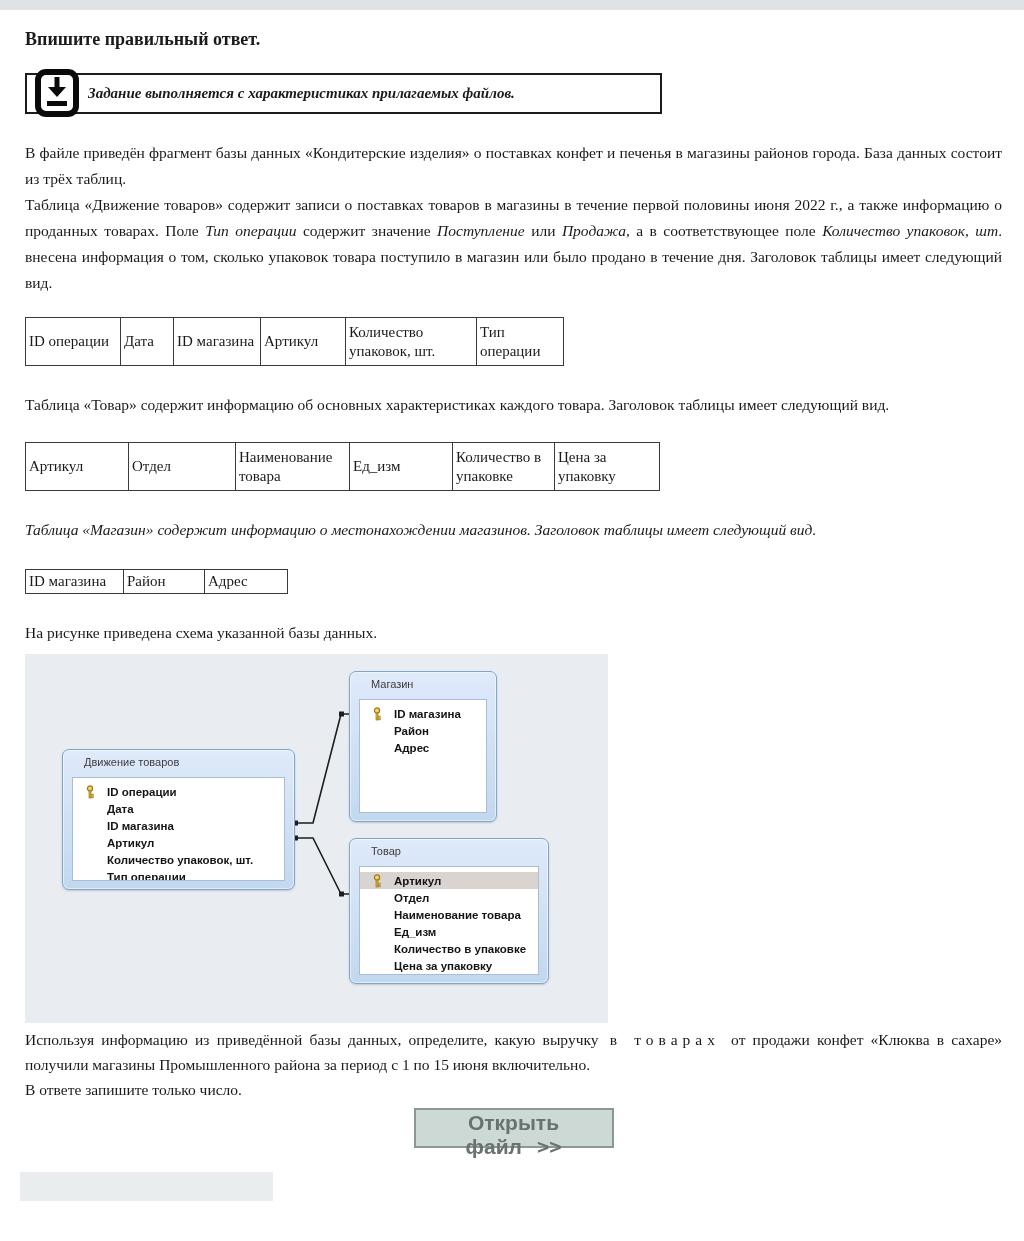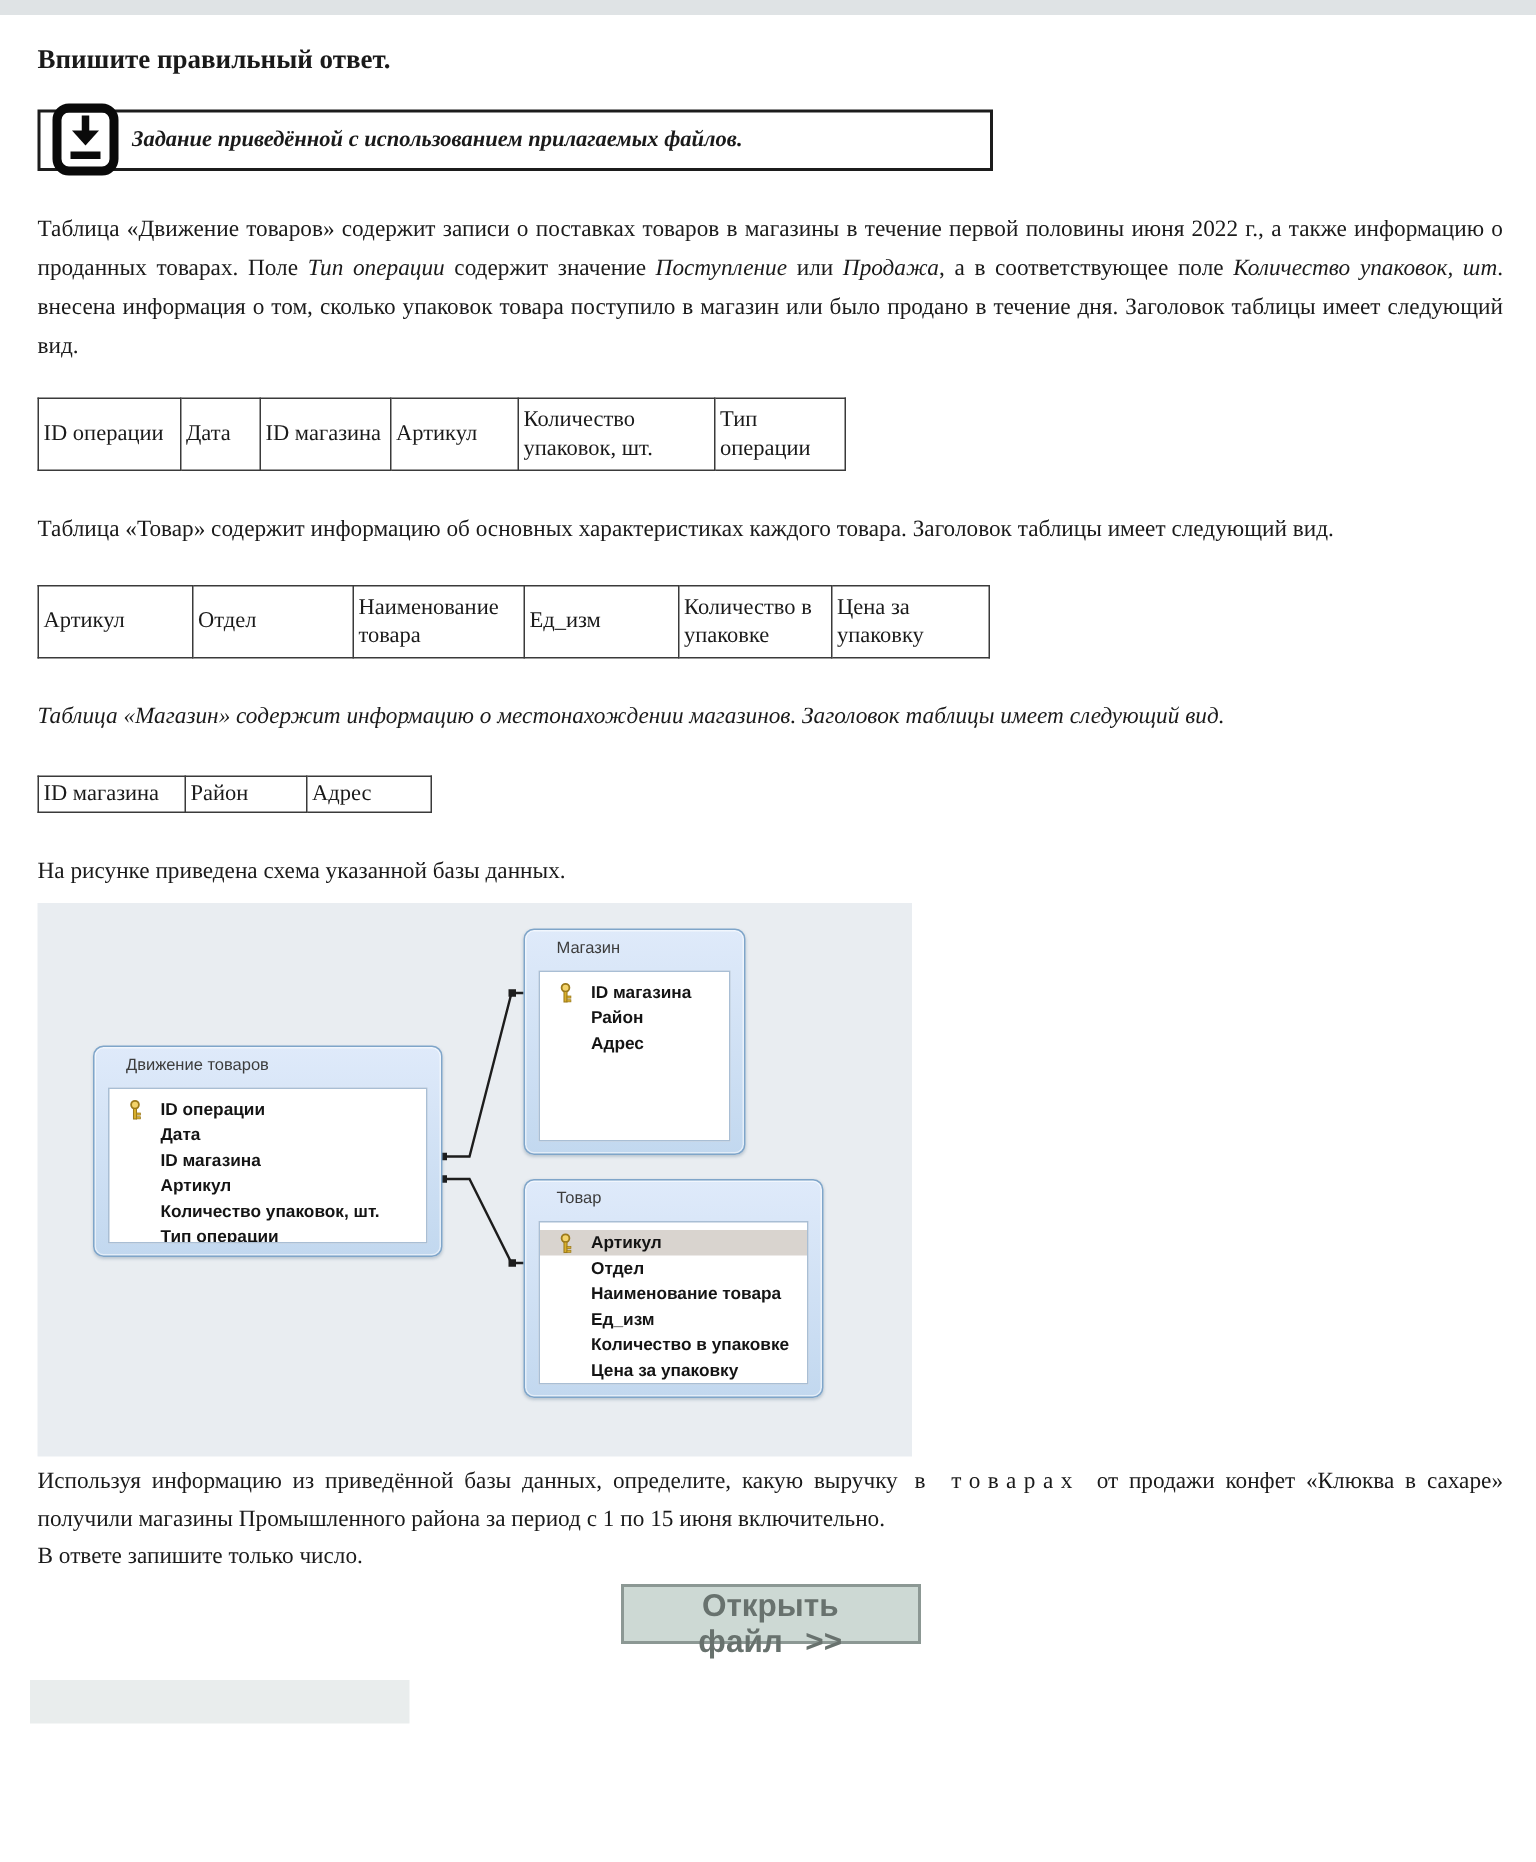--- a/index.html
+++ b/index.html
@@ -107,24 +107,25 @@
 
   <h1 class="page-title">Впишите правильный ответ.</h1>
 
   <div class="attach-box">
     <svg class="attach-icon" viewBox="0 0 46 50">
       <rect x="4" y="4" width="38" height="42" rx="8" fill="none" stroke="#0a0a0a" stroke-width="6"></rect>
       <rect x="13" y="33" width="20" height="5" fill="#0a0a0a"></rect>
       <rect x="20.5" y="9" width="5" height="11" fill="#0a0a0a"></rect>
       <polygon points="14,19 32,19 23,29" fill="#0a0a0a"></polygon>
     </svg>
-    <span class="attach-text">Задание приведённой с использованием прилагаемых файлов.</span>
+    <span class="attach-text">Задание выполняется с характеристиках прилагаемых файлов.</span>
   </div>
 
   <div class="intro">
+    <p>В файле приведён фрагмент базы данных «Кондитерские изделия» о поставках конфет и печенья в магазины районов города. База данных состоит из трёх таблиц.</p>
     <p><span>Таблица «Движение товаров» содержит записи о поставках товаров в магазины в течение первой половины июня 2022 г., а также информацию о проданных товарах. Поле </span><span class="it">Тип операции</span><span> содержит значение </span><span class="it">Поступление</span><span> или </span><span class="it">Продажа</span><span>, а в соответствующее поле </span><span class="it">Количество упаковок, шт</span><span>. внесена информация о том, сколько упаковок товара поступило в магазин или было продано в течение дня. Заголовок таблицы имеет следующий вид.</span></p>
   </div>
 
   <table class="hdr t1">
     <colgroup>
         <col style="width:95px">
         <col style="width:53px">
         <col style="width:87px">
         <col style="width:85px">
         <col style="width:131px">

